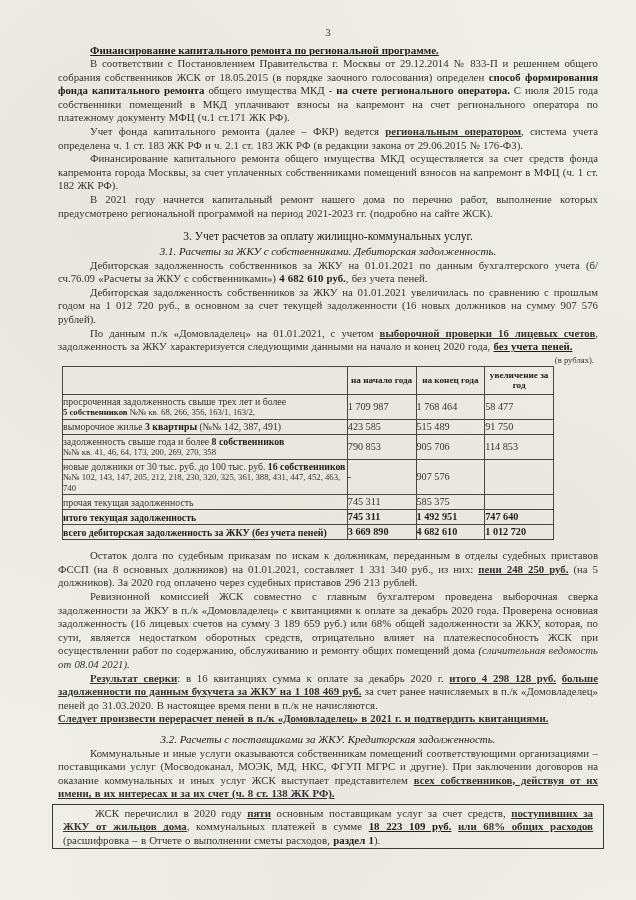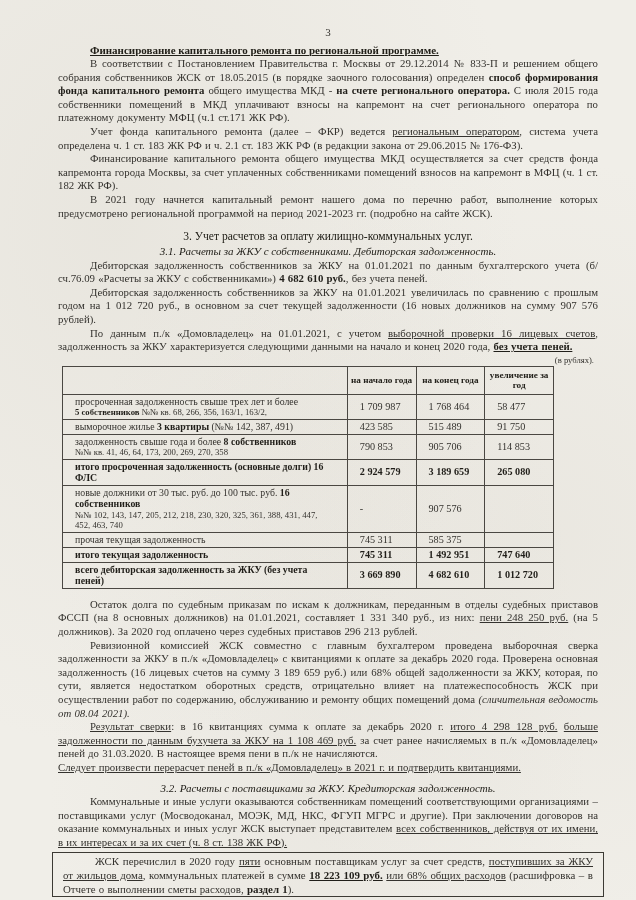--- a/index.html
+++ b/index.html
@@ -60,33 +60,33 @@
     line-height: 14.5px;
   }
   .unit-note {
     text-align: right;
     font-size: 8.6px;
     line-height: 10px;
     margin-top: 1px;
     padding-right: 4px;
   }
   .f-b { font-weight: bold; color: #201e19; }
-  .f-u { text-decoration: underline; }
+  .f-u { text-decoration: underline; font-weight: bold; }
   .f-i { font-style: italic; }
 
   table.debt {
     border-collapse: collapse;
     width: 492px;
     margin-left: 4px;
     margin-top: 1px;
     table-layout: fixed;
   }
   table.debt th, table.debt td {
     border: 1px solid #4a4742;
-    padding: 1px 12px;
+    padding: 1px 0;
     vertical-align: middle;
   }
   table.debt th {
     font-size: 9.2px;
     font-weight: bold;
     line-height: 10.5px;
     color: #24221c;
     padding: 3px 2px;
   }
   td.lbl { font-size: 9.8px; line-height: 11.5px; }
@@ -167,28 +167,20 @@
     </tr>
     <tr>
       <td class="lbl">
             <span class="main"><span>задолженность свыше  года  и более  </span><span class="f-b">8 собственников</span></span>
             <span class="sub"><span>№№ кв. 41,  46,  64,  173, 200, 269, 270, 358</span></span>
           </td>
       <td class="num">790 853</td>
       <td class="num">905 706</td>
       <td class="num">114 853</td>
     </tr>
-    <tr class="r-bold">
-      <td class="lbl">
-            <span class="main"><span class="f-b">итого  просроченная  задолженность  (основные долги)    16 ФЛС</span></span>
-          </td>
-      <td class="num">2 924 579</td>
-      <td class="num">3 189 659</td>
-      <td class="num">265 080</td>
-    </tr>
     <tr>
       <td class="lbl">
             <span class="main"><span>новые должники  от 30 тыс. руб. до 100 тыс. руб.  </span><span class="f-b">16 собственников</span></span>
             <span class="sub"><span>№№ 102, 143, 147, 205, 212, 218, 230, 320, 325, 361, 388, 431, 447, 452, 463, 740</span></span>
           </td>
       <td class="num">-</td>
       <td class="num">907 576</td>
       <td class="num"></td>
     </tr>
     <tr>

